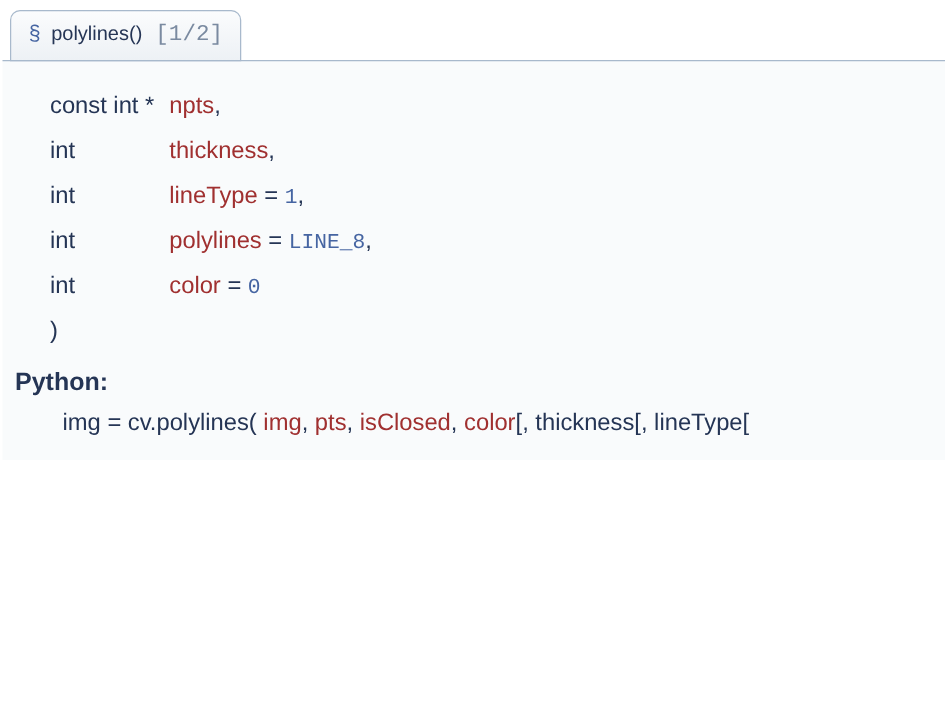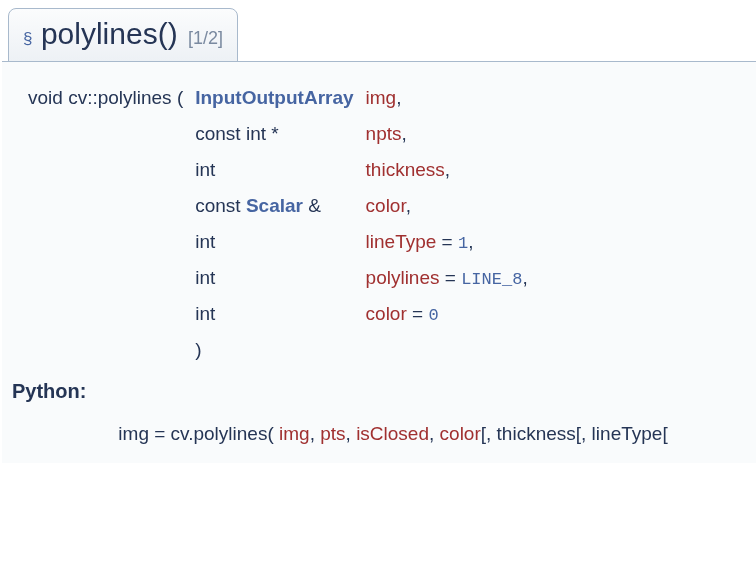--- a/index.html
+++ b/index.html
@@ -24,27 +24,27 @@
     z-index: 2;
   }
   .tab-header .permalink {
     color: #4665a2;
     font-size: 17px;
     margin-right: 4px;
     vertical-align: baseline;
   }
   .tab-header .memname {
     color: #253555;
-    font-size: 30px;
+    font-size: 16px;
     font-weight: 400;
     font-family: "Lucida Grande", Verdana, sans-serif;
   }
   .tab-header .overload {
     color: #7a8aa0;
-    font-family: Liberation Sans, sans-serif;
+    font-family: Liberation Mono, monospace;
     font-size: 18px;
     margin-left: 6px;
     text-align: right;
   }
   .panel {
     margin-left: 2px;
     border-top: 1px solid #a8b9cc;
     background: #f9fbfc;
     padding: 18px 20px 18px 20px;
     position: relative;
@@ -66,28 +66,27 @@
   .type-link { color: #4665a2; font-weight: 600; }
   .plain { color: #253555; }
   .param-name { color: #a03030; }
   .memname-cell { color: #253555; }
   .mono { font-family: "Courier New", monospace; color: #4665a2; font-size: 17px; }
   .python-label {
     font-weight: 700;
     font-size: 20px;
     color: #253555;
     margin-top: 12px;
-    margin-bottom: 20px;
+    margin-bottom: 10px;
     margin-left: -10px;
   }
   .python-sig {
     font-size: 19px;
     margin-left: 28px;
     white-space: nowrap;
-    text-align: center;
   }
   .python-sig .pname { color: #a03030; }
   .watermark-url {
     position: absolute;
     right: 100px;
     bottom: 8px;
     font-size: 13px;
     color: rgba(120,120,120,0.25);
     font-family: Arial, sans-serif;
   }
@@ -127,46 +126,29 @@
 <div class="tab-header">
   <a class="permalink">§</a>
   <span class="memname">polylines()</span>
   <span class="overload">[1/2]</span>
 </div>
 
 <div class="panel">
 
   <table class="params">
     <tbody>
-        <tr>
-      <td class="memname-cell">
-        <span>void cv::polylines</span>
-        <span>(</span>
-      </td>
-      <td>
-        <span class="plain"></span><span class="type-link">InputOutputArray</span><span class="plain"></span>
-      </td>
-      <td><span class="param-name">img</span><span class="plain">,</span></td>
-    </tr>
     <tr>
       <td></td>
       <td><span class="plain">const int *</span></td>
       <td><span class="param-name">npts</span><span class="plain">,</span></td>
     </tr>
     <tr>
       <td></td>
       <td><span class="plain">int</span></td>
       <td><span class="param-name">thickness</span><span class="plain">,</span></td>
-    </tr>
-    <tr>
-      <td></td>
-      <td>
-        <span class="plain">const </span><span class="type-link">Scalar</span><span class="plain"> &amp;</span>
-      </td>
-      <td><span class="param-name">color</span><span class="plain">,</span></td>
     </tr>
     <tr>
       <td></td>
       <td><span class="plain">int</span></td>
       <td><span class="param-name">lineType</span><span class="plain"> = </span><span class="mono">1</span><span class="plain">,</span></td>
     </tr>
     <tr>
       <td></td>
       <td><span class="plain">int</span></td>
       <td><span class="param-name">polylines</span><span class="plain"> = </span><span class="mono">LINE_8</span><span class="plain">,</span></td>

